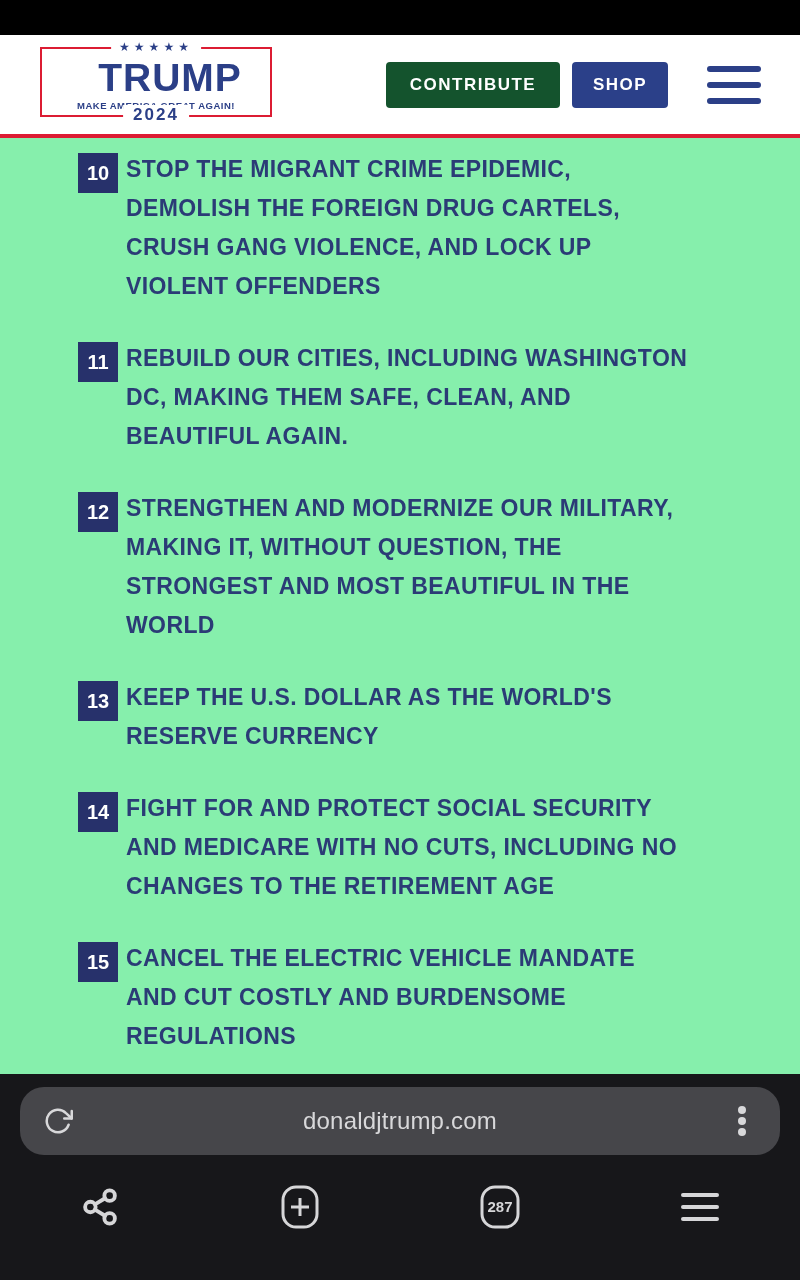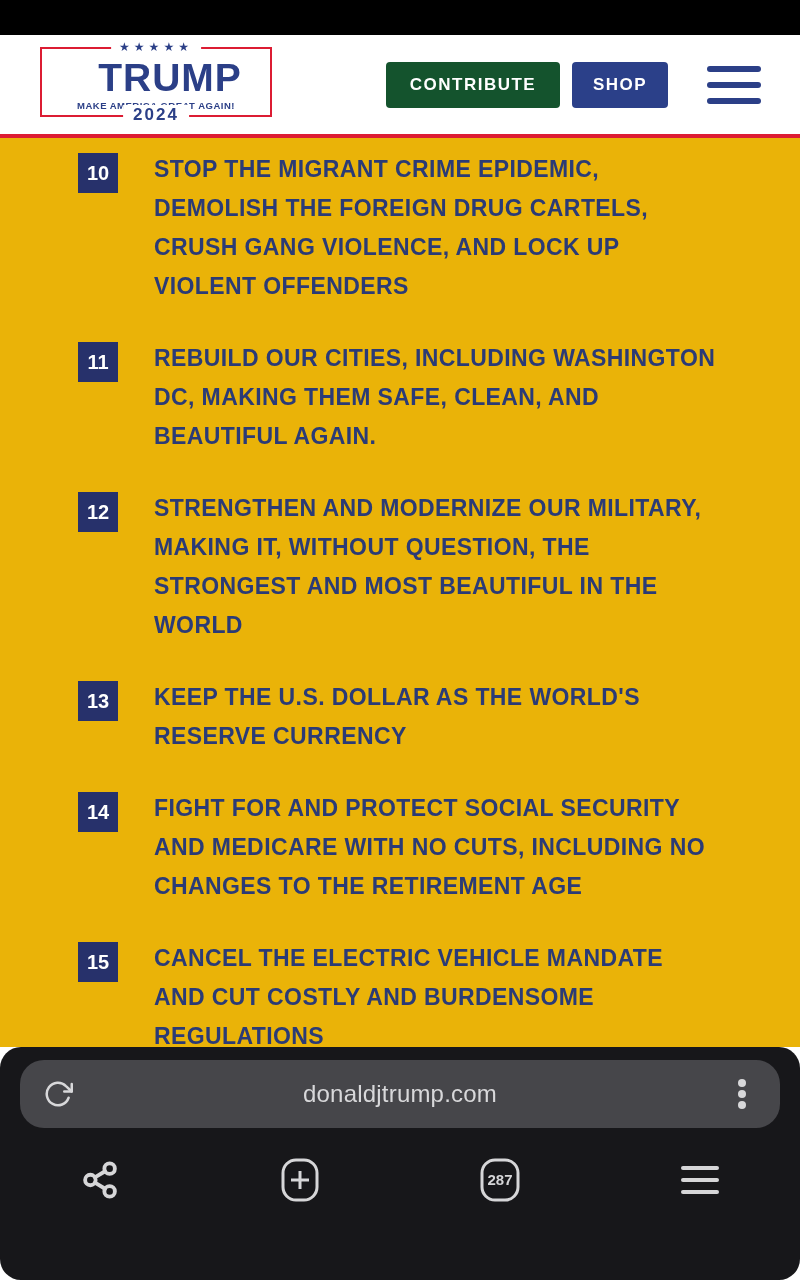--- a/index.html
+++ b/index.html
@@ -27,29 +27,29 @@
     letter-spacing:1.5px; height:46px; border-radius:4px; cursor:pointer;
     display:flex; align-items:center; justify-content:center; }
   .btn-contribute { margin-left:auto; width:174px; background:#14532d; }
   .btn-shop { margin-left:12px; width:96px; background:#2B4089; }
 
   .hamburger { margin-left:39px; width:54px; display:flex; flex-direction:column; gap:10px;
     background:none; border:none; cursor:pointer; padding:0; }
   .hamburger span { display:block; height:6px; border-radius:3px; background:#2B3F87; }
 
   
-  .content { flex:1; background:#eab308; overflow:hidden; padding:12px 28px 0 78px; }
+  .content { flex:1; background:#86efac; overflow:hidden; padding:12px 28px 0 78px; }
   .agenda-item { display:flex; align-items:flex-start; margin-bottom:33px; }
   .agenda-badge { flex:none; width:40px; height:40px; margin-top:3px; background:#27316B;
     color:#fff; font-size:20px; font-weight:bold; display:flex; align-items:center; justify-content:center; }
-  .agenda-text { margin-left:36px; max-width:562px; color:#2B3B76; font-size:23px;
+  .agenda-text { margin-left:8px; max-width:562px; color:#2B3B76; font-size:23px;
     font-weight:bold; line-height:39px; letter-spacing:0.4px; }
 
   
-  .chrome { flex:none; height:233px; background:#17171A; padding:13px 20px 0;border-radius:21px; }
+  .chrome { flex:none; height:206px; background:#17171A; padding:13px 20px 0; }
   .url-bar { height:68px; border-radius:24px; background:#46464A; display:flex;
     align-items:center; padding:0 20px; cursor:pointer; }
   .url-icon-btn { background:none; border:none; padding:0; cursor:pointer; width:36px;
     display:flex; align-items:center; justify-content:center; flex:none; }
   .url-text { flex:1; text-align:center; color:#D8D8DA; font-size:24px; letter-spacing:0.2px;
     overflow:hidden; white-space:nowrap; }
   .kebab { flex-direction:column; gap:3px; }
   .kebab i { width:8px; height:8px; border-radius:50%; background:#D8D8DA; }
 
   .toolbar { margin-top:12px; height:64px; display:flex; align-items:flex-end;

